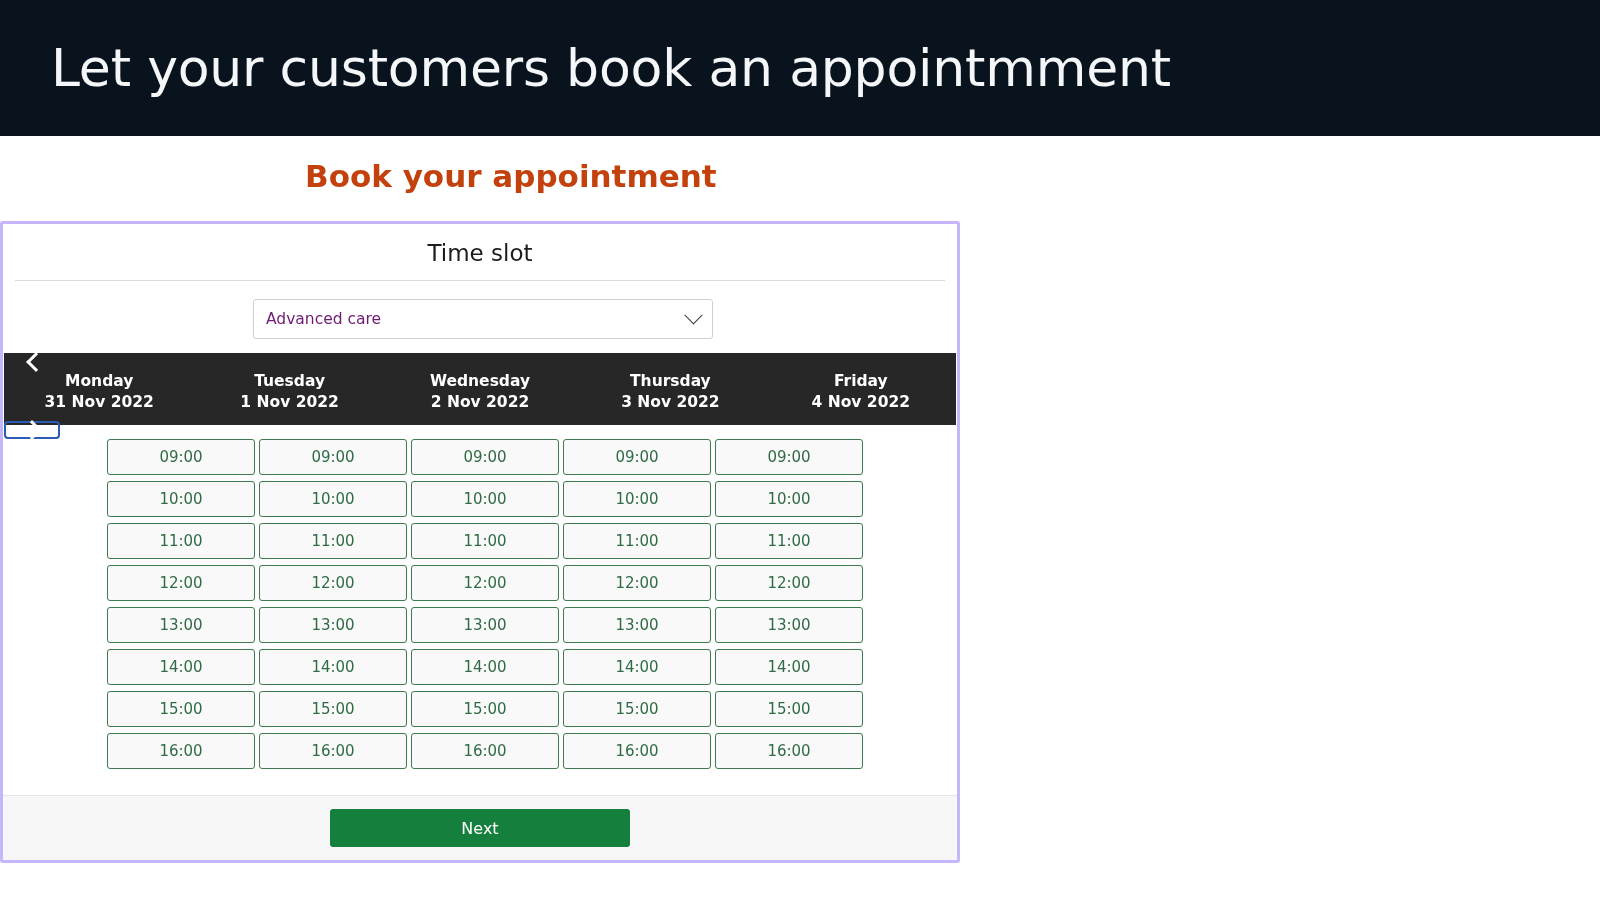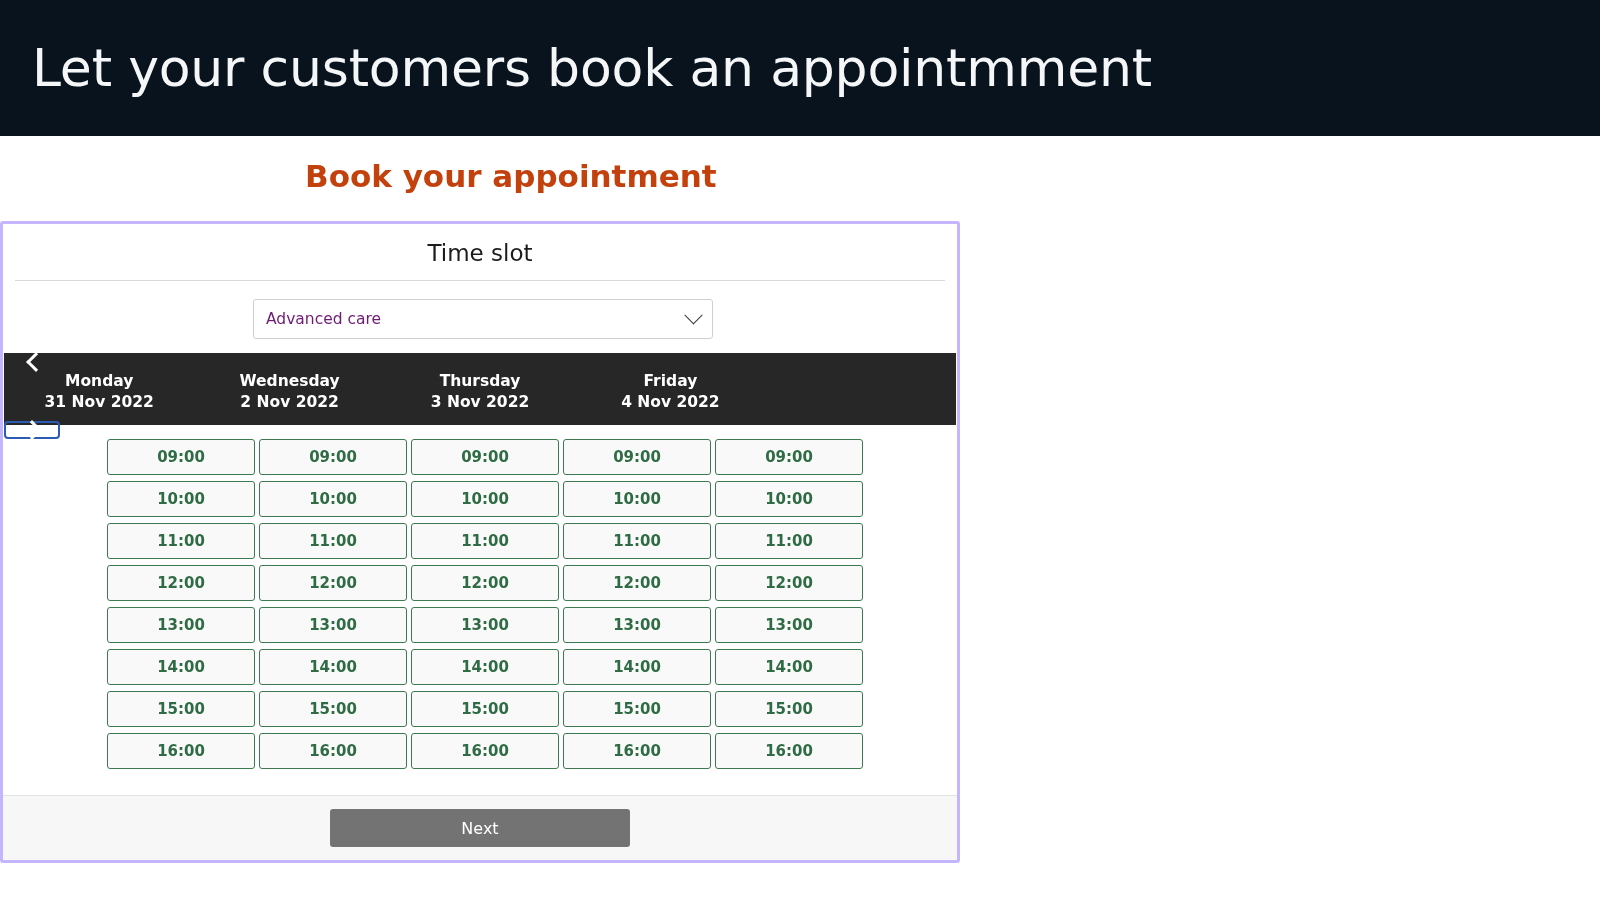--- a/index.html
+++ b/index.html
@@ -12,21 +12,21 @@
     font-family: "DejaVu Sans", "Liberation Sans", sans-serif;
     overflow: hidden;
   }
 
   
   .site-header {
     height: 136px;
     background: #08131e;
     display: flex;
     align-items: center;
-    padding-left: 32px;
+    padding-left: 51px;
   }
   .site-header h1 {
     margin: 0;
     color: #f4f6f8;
     font-size: 52px;
     font-weight: 400;
     letter-spacing: -0.2px;
     line-height: 1;
     white-space: nowrap;
   }
@@ -185,35 +185,34 @@
     border-radius: 3px;
     background: #f8f9f8;
     color: #2f6b44;
     font-size: 15px;
     font-family: inherit;
     cursor: pointer;
     display: flex;
     align-items: center;
     justify-content: center;
     padding: 0;
-    font-weight: bold;
   }
 
   
   .card-footer {
     background: #f7f7f7;
     border-top: 1px solid #e3e3e3;
     padding: 13px 0;
     display: flex;
     justify-content: center;
   }
   .next-btn {
     width: 300px;
     height: 38px;
-    background: #737373;
+    background: #15803d;
     border: none;
     border-radius: 3px;
     color: #ffffff;
     font-size: 16px;
     font-family: inherit;
     cursor: pointer;
   }
 </style>
 </head>
 <body>
@@ -243,20 +242,24 @@
       <div class="day-bar">
         <div class="nav-arrow arrow-left">
           <span class="arrow-glyph"></span>
         </div>
         <div class="day-cols">
             <div class="day-col">
               <span class="day-name">Monday</span>
               <span class="day-date">31 Nov 2022</span>
             </div>
             <div class="day-col">
+              <span class="day-name">Tuesday</span>
+              <span class="day-date">1 Nov 2022</span>
+            </div>
+            <div class="day-col">
               <span class="day-name">Wednesday</span>
               <span class="day-date">2 Nov 2022</span>
             </div>
             <div class="day-col">
               <span class="day-name">Thursday</span>
               <span class="day-date">3 Nov 2022</span>
             </div>
             <div class="day-col">
               <span class="day-name">Friday</span>
               <span class="day-date">4 Nov 2022</span>

